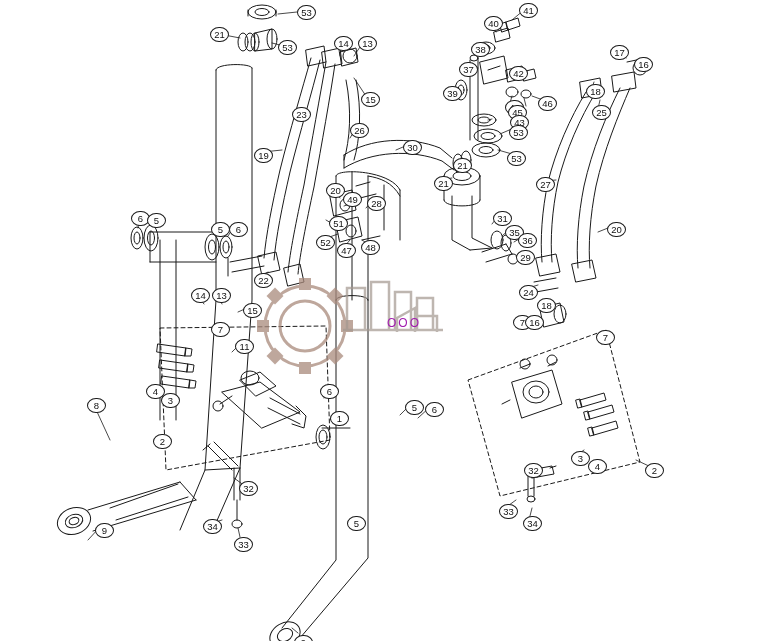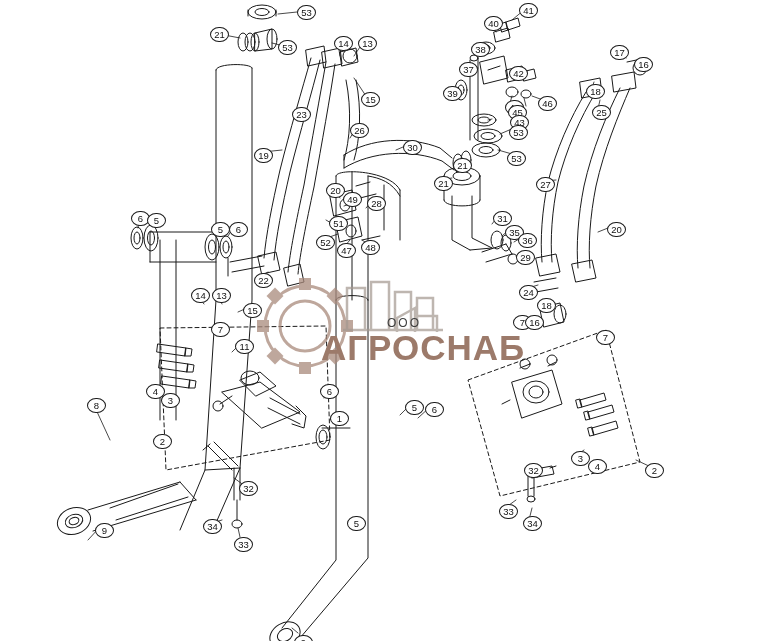--- a/index.html
+++ b/index.html
@@ -45,21 +45,21 @@
     top: 268px;
     width: 285px;
     height: 120px;
     pointer-events: none;
   }
   .wm-text-small {
     position: absolute;
     left: 140px;
     top: 48px;
     font-size: 12px;
-    color: #404040;
+    color: #a21caf;
     letter-spacing: 2px;
     font-family: "Liberation Sans", sans-serif;
   }
   .wm-text-big {
     position: absolute;
     left: 74px;
     top: 60px;
     font-size: 35px;
     font-weight: bold;
     color: #9c7a6a;
@@ -413,21 +413,20 @@
         <path d="M100,62 L100,20 L118,20 L118,62"></path>
         <path d="M124,62 L124,14 L142,14 L142,62"></path>
         <path d="M148,62 L148,24 L164,24 L164,62"></path>
         <path d="M170,62 L170,30 L186,30 L186,62"></path>
         <path d="M96,62 L196,62"></path>
         <path d="M150,64 L150,50 L168,40 L168,64"></path>
         <path d="M168,48 L190,48 L190,64"></path>
       </g>
     </svg>
     <div class="wm-text-small">ООО</div>
-    <div class="wm-text-big">АГРОСНАБ</div>
   </div>
 
   <div id="callout-layer">
       <div class="callout" style="left: 297px; top: 5px;">53</div>
       <div class="callout" style="left: 519px; top: 3px;">41</div>
       <div class="callout" style="left: 484px; top: 16px;">40</div>
       <div class="callout" style="left: 210px; top: 27px;">21</div>
       <div class="callout" style="left: 278px; top: 40px;">53</div>
       <div class="callout" style="left: 334px; top: 36px;">14</div>
       <div class="callout" style="left: 358px; top: 36px;">13</div>

